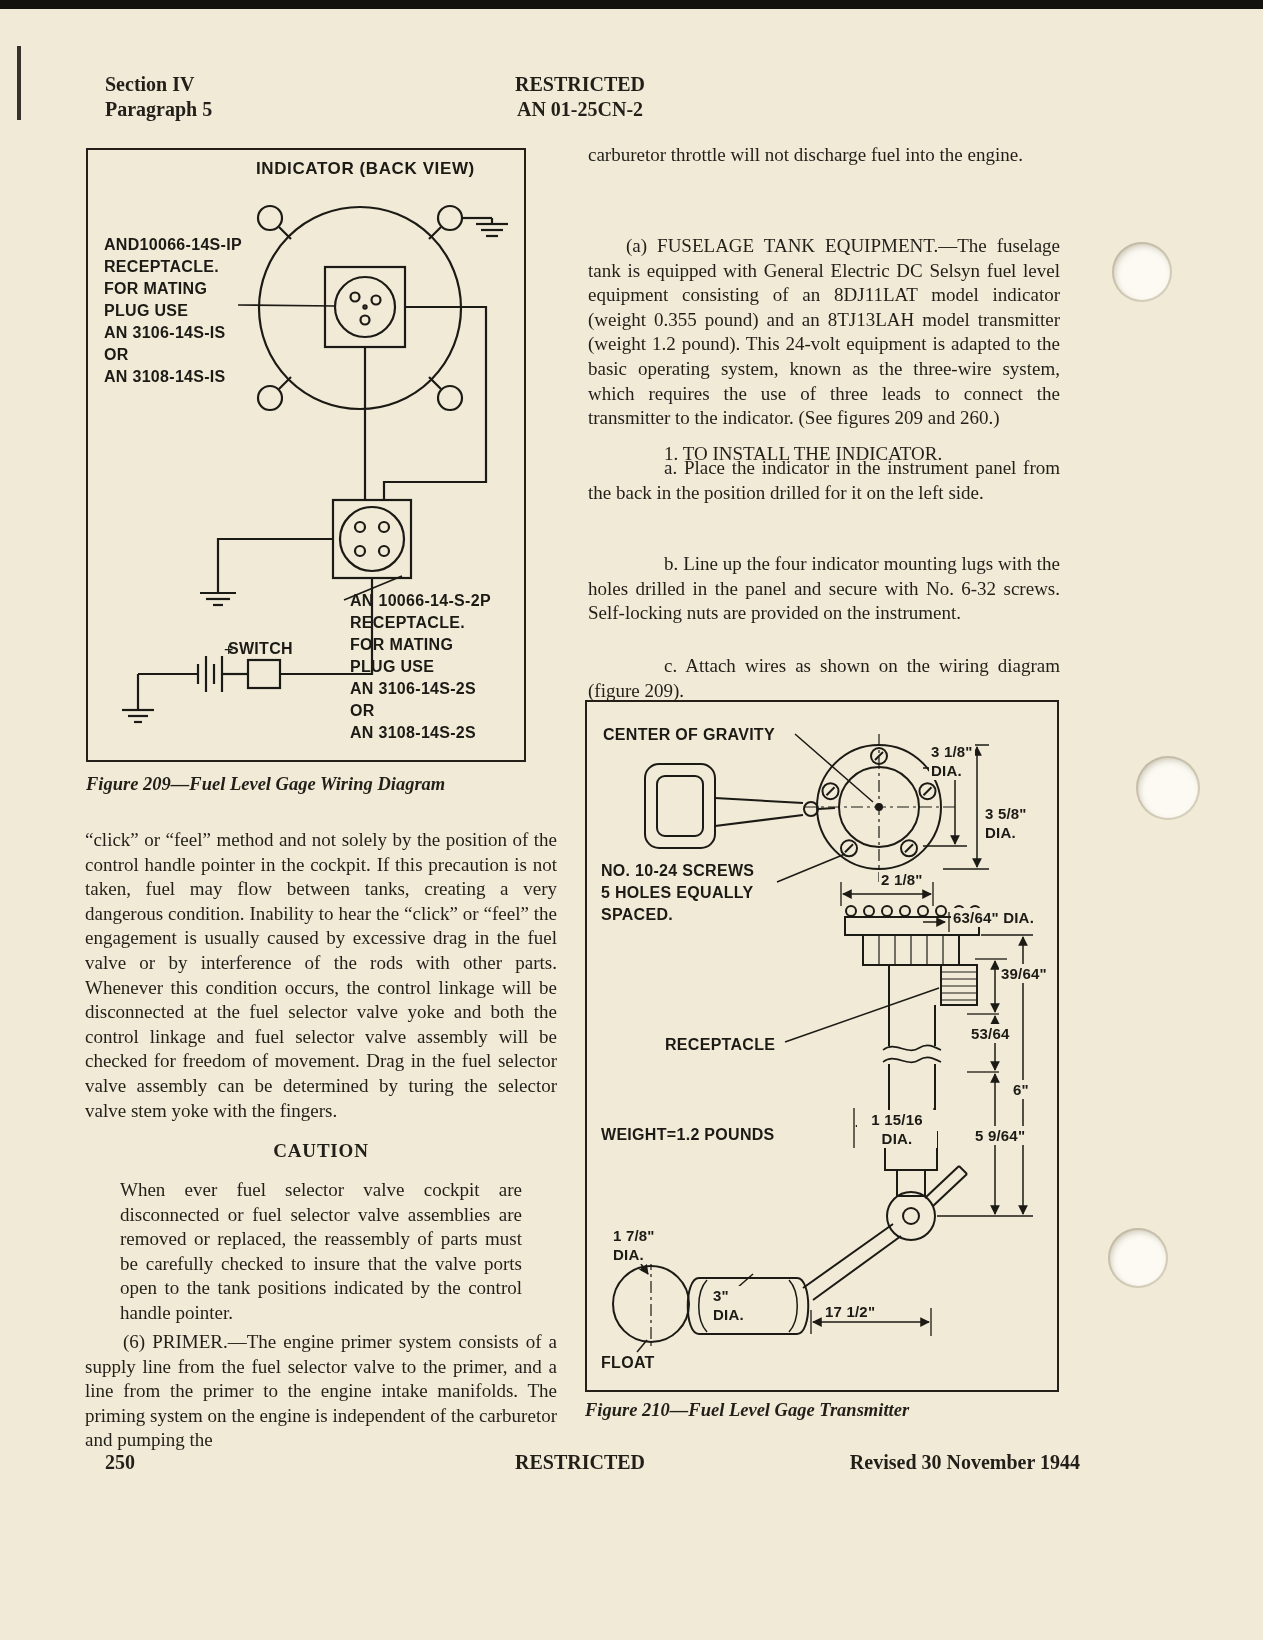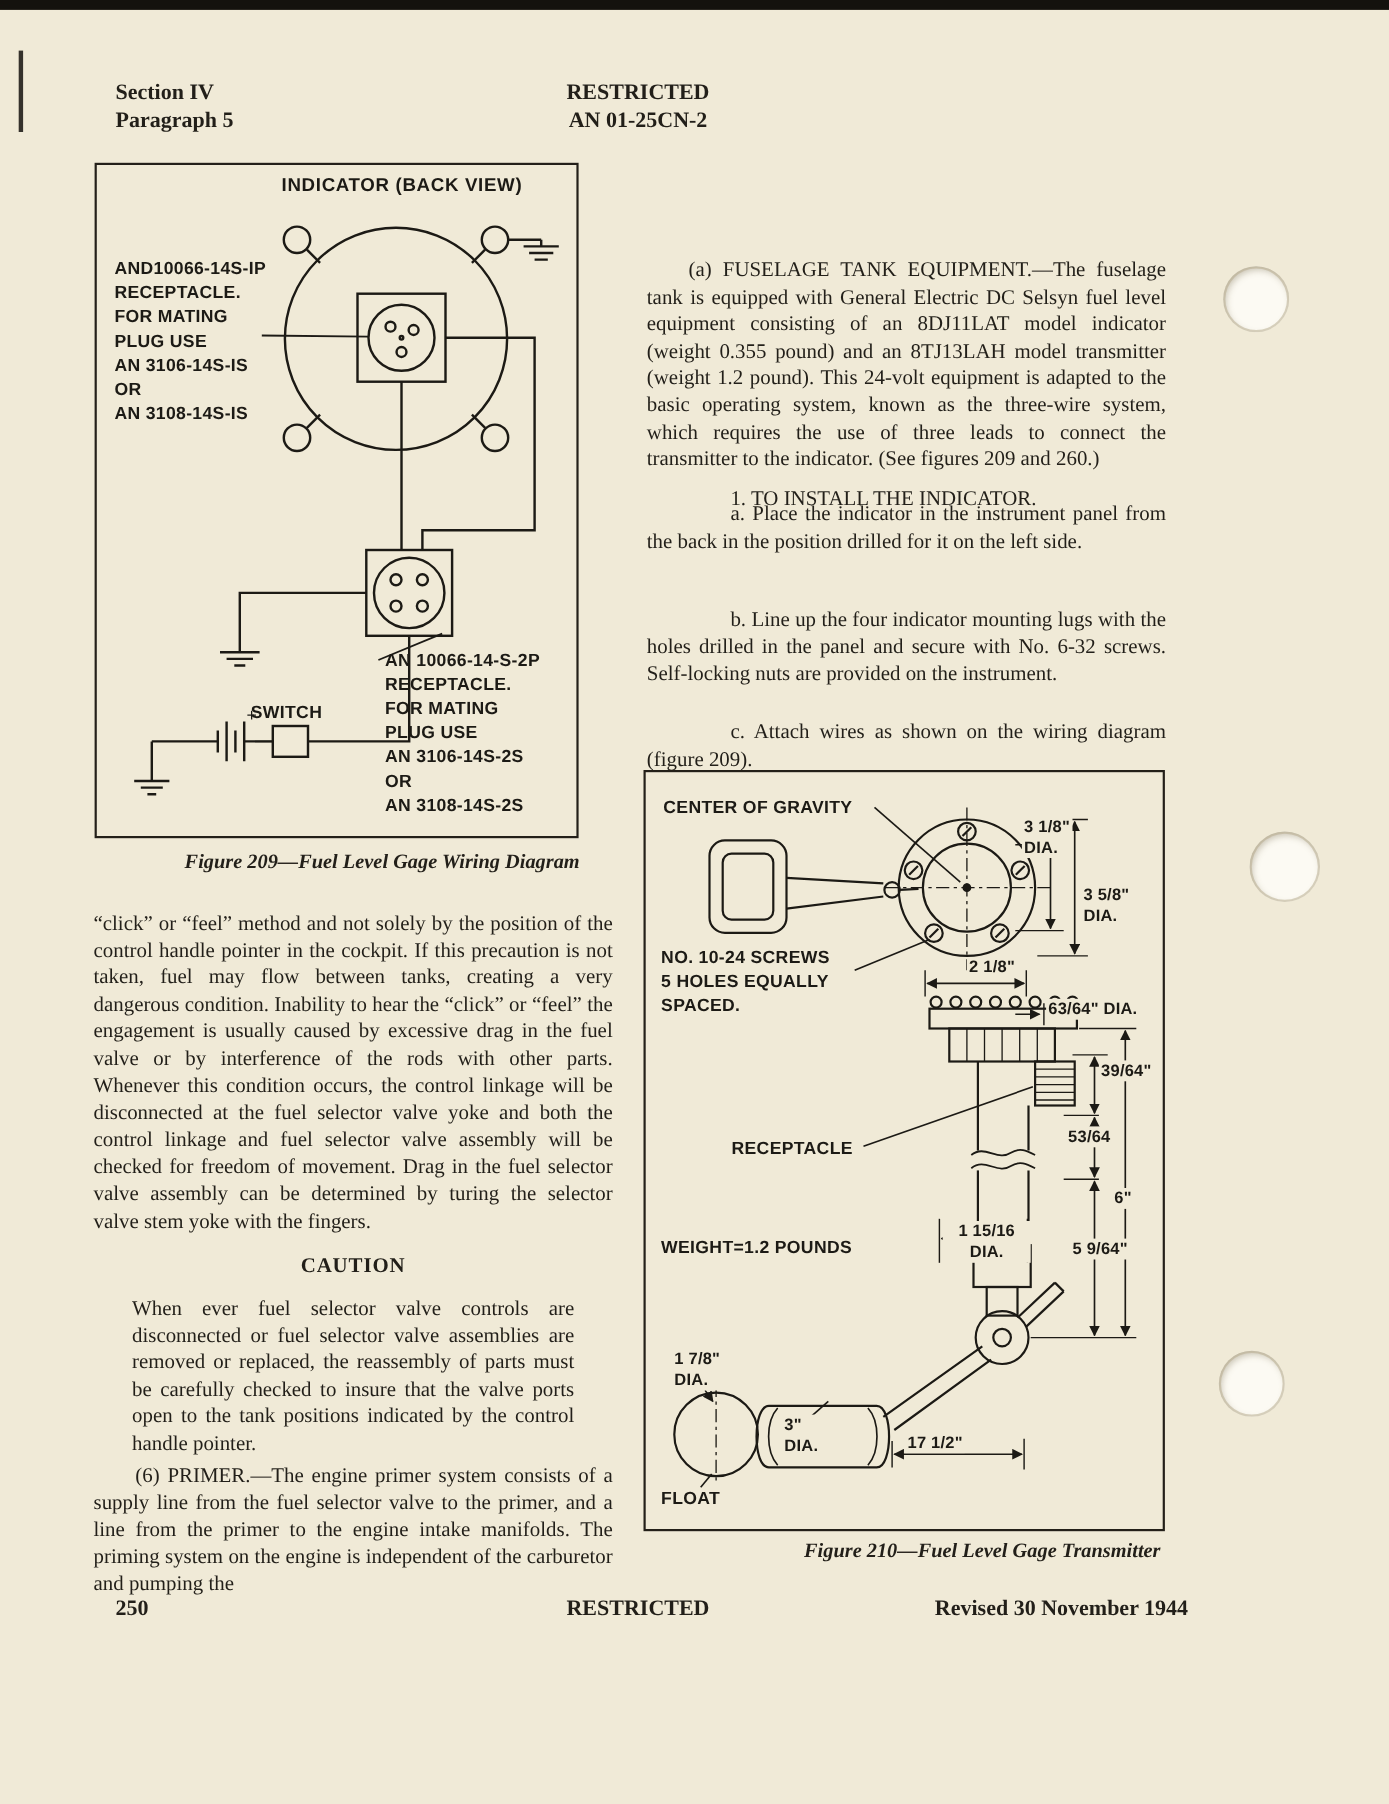--- a/index.html
+++ b/index.html
@@ -5,21 +5,21 @@
   html,body{margin:0;padding:0;background:#8a8478;}
   .page{position:relative;width:1263px;height:1640px;background:#f0ead7;overflow:hidden;
         color:#221f19;font-family:"Liberation Serif",serif;}
   .artifact{position:absolute;background:#14120e;}
   .hdr{position:absolute;font-weight:bold;font-size:20px;line-height:25px;margin-left:20px;}
   .body-text{position:absolute;width:472px;font-size:19px;line-height:24.6px;text-align:justify;}
   .indent1{text-indent:38px;}
   .indent2{text-indent:76px;}
   .heading-center{position:absolute;width:472px;text-align:center;font-weight:bold;font-size:19px;letter-spacing:.8px;}
   .figure-box{position:absolute;border:2.6px solid #242019;background:transparent;}
-  .fig-caption{position:absolute;font-weight:bold;font-style:italic;font-size:18.5px;text-align:right;}
+  .fig-caption{position:absolute;font-weight:bold;font-style:italic;font-size:18.5px;text-align:left;}
   .flabel{position:absolute;font-family:"Liberation Sans","DejaVu Sans",sans-serif;font-weight:600;
           color:#1c1a15;white-space:pre-line;}
   .l17{font-size:17px;line-height:22px;letter-spacing:.6px;}
   .l16{font-size:16px;line-height:22px;letter-spacing:.3px;}
   .l15{font-size:15px;line-height:19px;letter-spacing:.2px;}
   .dimbg{background:#f0ead7;padding:0 2px;}
   .ctr{text-align:center;}
   .hole{position:absolute;border-radius:50%;background:#fcfaf3;z-index:6;
         box-shadow:inset 0 0 0 2px rgba(185,175,145,.55), inset 2px 3px 7px rgba(130,120,90,.45);}
   .figsvg{position:absolute;left:0;top:0;}
@@ -113,23 +113,24 @@
 PLUG USE
 AN 3106-14S-2S
 OR
 AN 3108-14S-2S</div>
     <div class="flabel l16" style="left:140px;top:488px;">SWITCH</div>
   </div>
   <div class="fig-caption" style="left:86px;top:774px;width:441px;">Figure 209—Fuel Level Gage Wiring Diagram</div>
 
   <div class="body-text" style="left:85px;top:828px;">“click” or “feel” method and not solely by the position of the control handle pointer in the cockpit. If this precaution is not taken, fuel may flow between tanks, creating a very dangerous condition. Inability to hear the “click” or “feel” the engagement is usually caused by excessive drag in the fuel valve or by interference of the rods with other parts. Whenever this condition occurs, the control linkage will be disconnected at the fuel selector valve yoke and both the control linkage and fuel selector valve assembly will be checked for freedom of movement.  Drag in the fuel selector valve assembly can be determined by turing the selector valve stem yoke with the fingers.</div>
   <div class="heading-center" style="left:85px;top:1140px;">CAUTION</div>
-  <div class="body-text" style="left:120px;top:1178px;width:402px;">When ever fuel selector valve controls are disconnected or fuel selector valve assemblies are removed or replaced, the reassembly  of parts must be carefully checked to insure that the valve ports open to the tank positions indicated by the control handle pointer.</div>
+  <div class="body-text" style="left:120px;top:1178px;width:402px;">When ever fuel selector valve cockpit are disconnected or fuel selector valve assemblies are removed or replaced, the reassembly  of parts must be carefully checked to insure that the valve ports open to the tank positions indicated by the control handle pointer.</div>
   <div class="body-text indent1" style="left:85px;top:1330px;">(6) PRIMER.—The engine primer system consists of a supply line from the fuel selector valve to the primer, and a line from the primer to the engine intake manifolds. The priming system on the engine is independent of the carburetor and pumping the</div>
 
+  <div class="body-text" style="left:588px;top:143px;">carburetor throttle will not discharge fuel into the engine.</div>
   <div class="body-text indent1" style="left:588px;top:234px;">(a) FUSELAGE TANK EQUIPMENT.—The fuselage tank is equipped with General Electric DC Selsyn fuel level equipment consisting of an 8DJ11LAT model indicator (weight 0.355 pound) and an 8TJ13LAH model transmitter (weight 1.2 pound). This 24-volt equipment is adapted to the basic operating system, known as the three-wire system, which requires the use of three leads to connect the transmitter to the indicator. (See figures 209 and 260.)</div>
   <div class="body-text indent2" style="left:588px;top:442px;">1. TO INSTALL THE INDICATOR.</div>
   <div class="body-text indent2" style="left:588px;top:456px;">a. Place the indicator in the instrument panel from the back in the position drilled for it on the left side.</div>
   <div class="body-text indent2" style="left:588px;top:552px;">b. Line up the four indicator mounting lugs with the holes drilled in the panel and secure with No. 6-32 screws. Self-locking nuts are provided on the instrument.</div>
   <div class="body-text indent2" style="left:588px;top:654px;">c. Attach wires as shown on the wiring diagram (figure 209).</div>
 
   <div class="figure-box" style="left:585px;top:700px;width:470px;height:688px;">
     <svg class="figsvg" width="470" height="688" viewBox="0 0 470 688">
       <defs>
         <marker id="ar" viewBox="0 0 10 10" refX="9" refY="5" markerWidth="6.5" markerHeight="6.5" orient="auto-start-reverse">

